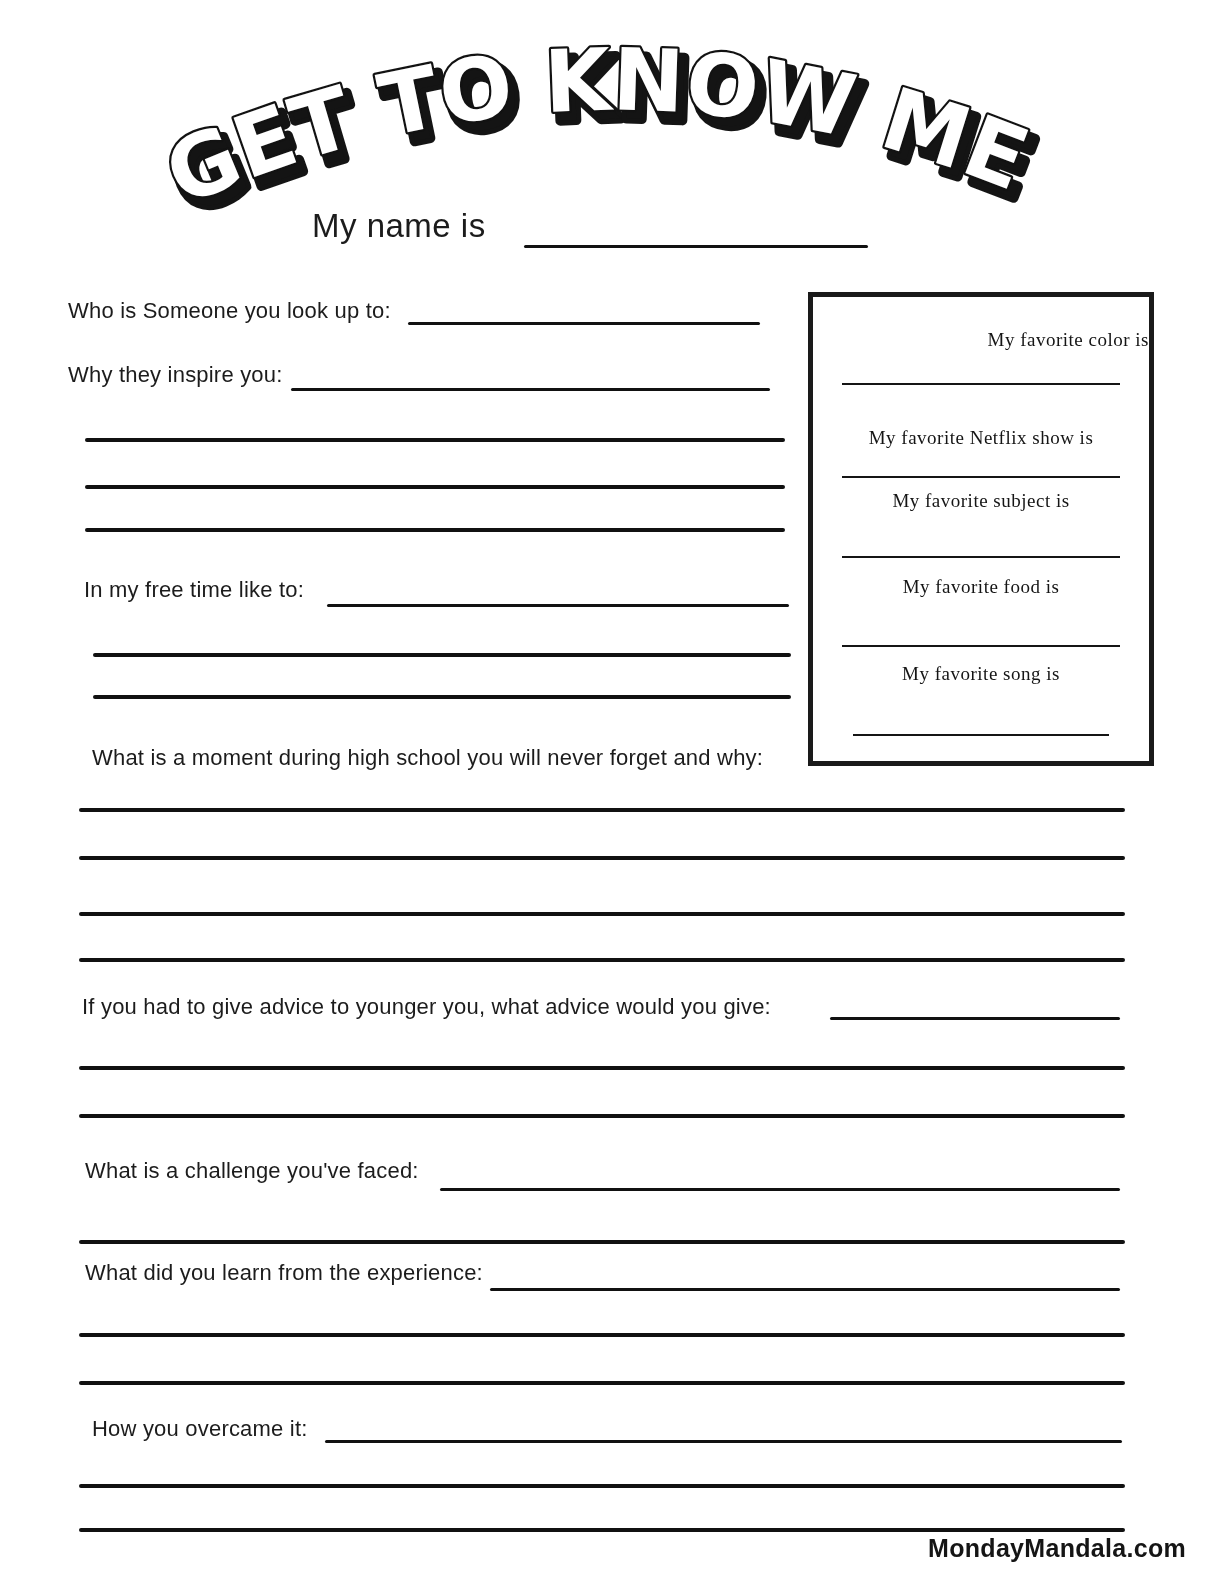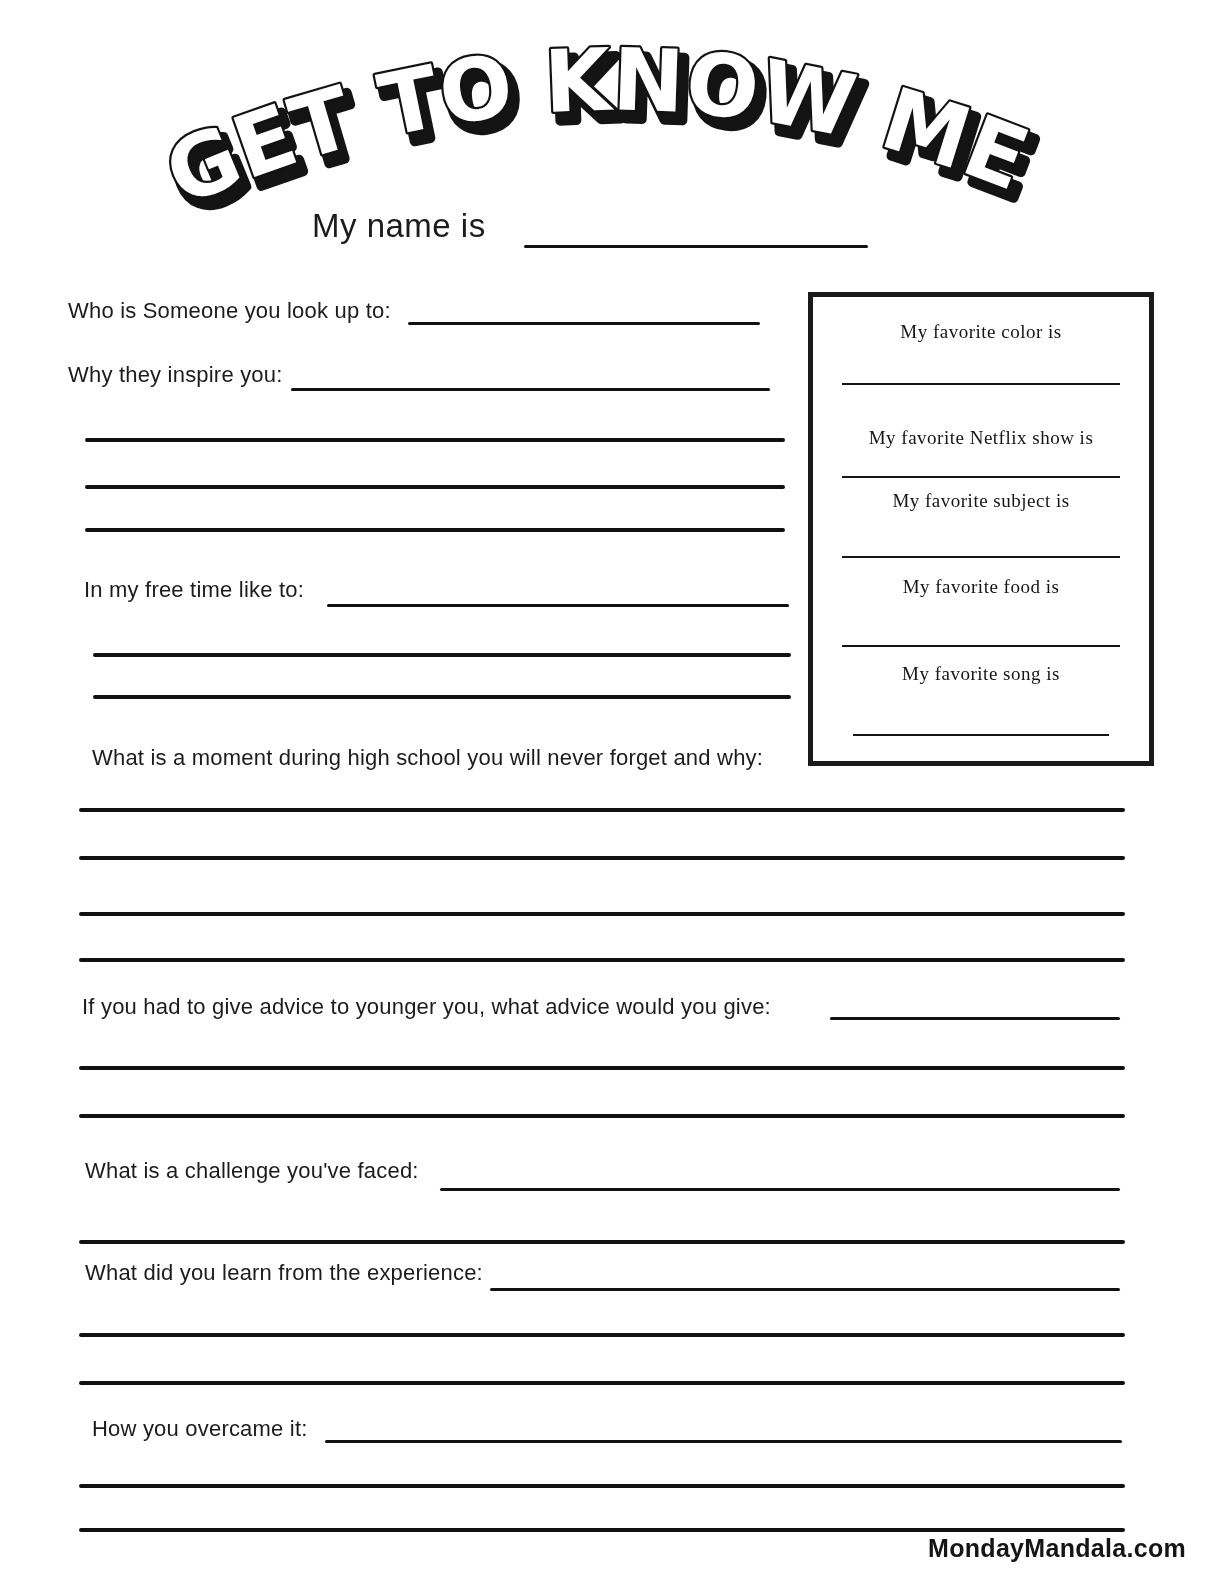--- a/index.html
+++ b/index.html
@@ -115,21 +115,21 @@
   <div class="wline thick" style="left:85px; top:438px; width:700px;"></div>
   <div class="wline thick" style="left:85px; top:485px; width:700px;"></div>
   <div class="wline thick" style="left:85px; top:528px; width:700px;"></div>
 
   <span class="q" style="left:84px; top:577px;">In my free time like to:</span>
   <div class="wline" style="left:327px; top:604px; width:462px;"></div>
   <div class="wline thick" style="left:93px; top:653px; width:698px;"></div>
   <div class="wline thick" style="left:93px; top:695px; width:698px;"></div>
 
   <div class="fav-box">
-    <div class="fav-label" style="top:24px;">My favorite color is</div>
+    <div class="fav-label" style="top:32px;text-align:right;">My favorite color is</div>
     <div class="fav-line" style="top:86px;  left:29px; width:278px;"></div>
 
     <div class="fav-label" style="top:106px;margin-top:24px;">My favorite Netflix show is</div>
     <div class="fav-line" style="top:179px; left:29px; width:278px;"></div>
 
     <div class="fav-label" style="top:193px;">My favorite subject is</div>
     <div class="fav-line" style="top:259px; left:29px; width:278px;"></div>
 
     <div class="fav-label" style="top:279px;">My favorite food is</div>
     <div class="fav-line" style="top:348px; left:29px; width:278px;"></div>

